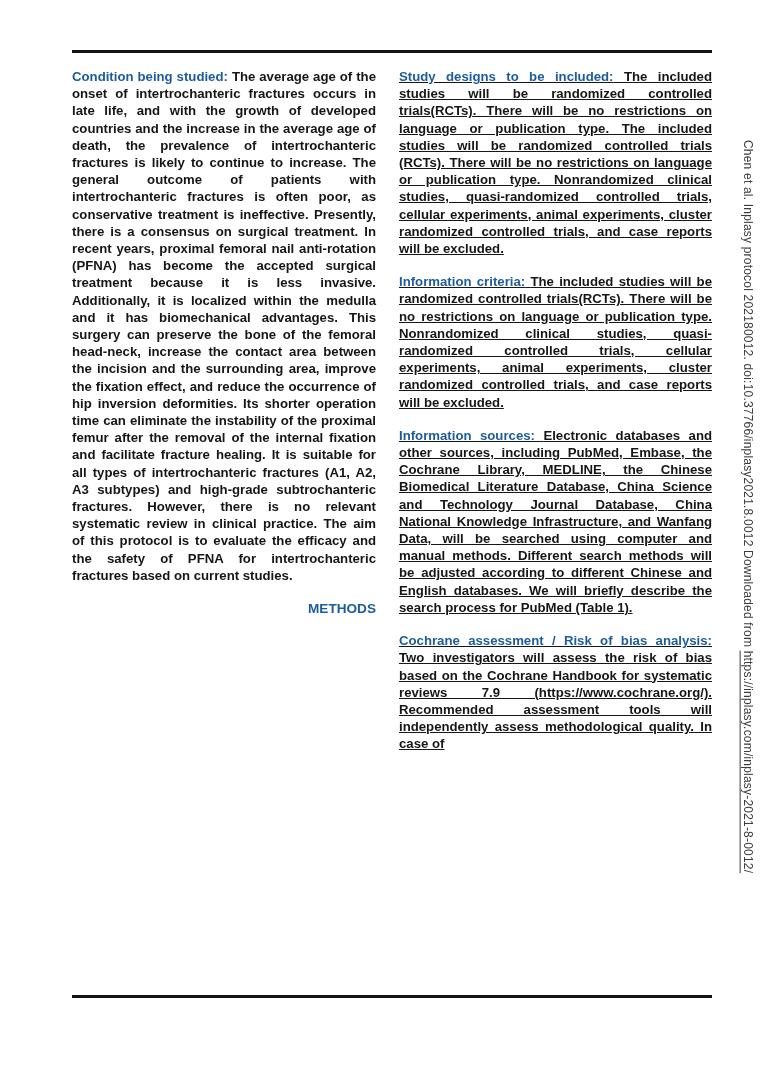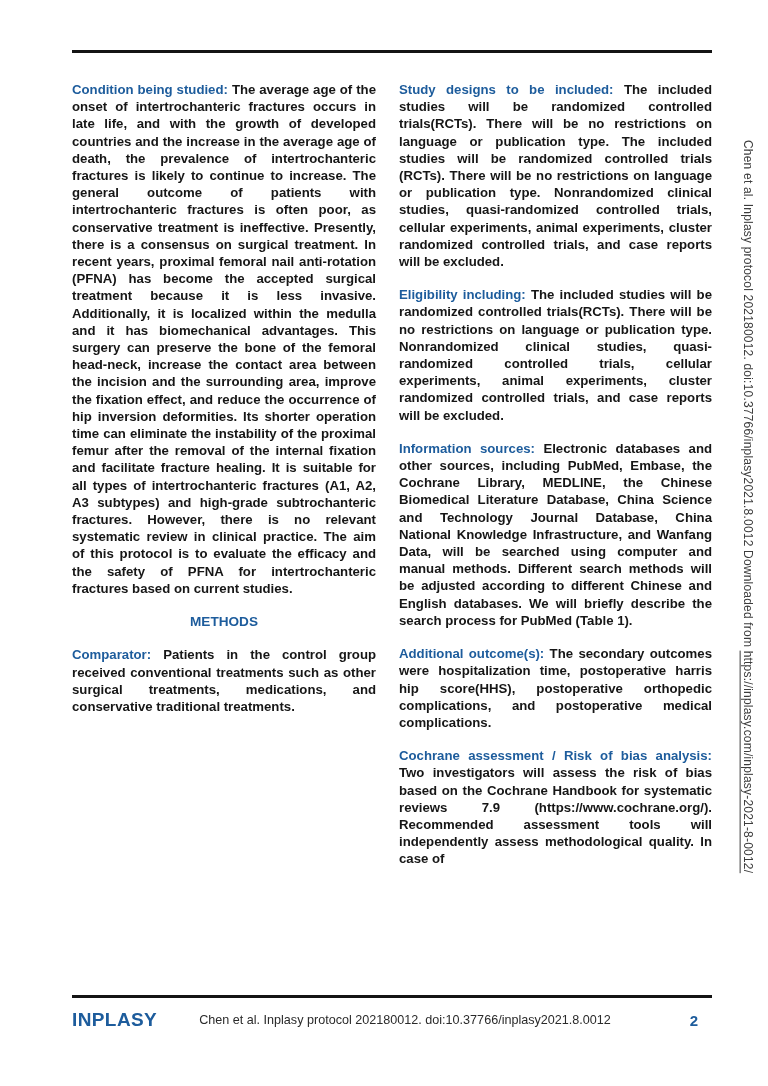--- a/index.html
+++ b/index.html
@@ -13,32 +13,32 @@
     margin:0 auto;
   }
   .top-rule, .bottom-rule {
     position:absolute; left:72px; width:640px; height:3px;
     background:#141414;
   }
   .top-rule { top:50px; }
   .bottom-rule { top:995px; }
 
   .content {
-    position:absolute; left:72px; top:81px; width:640px;
+    position:absolute; left:72px; top:68px; width:640px;
     display:flex; gap:23px;
   }
   .col { font-size:13.2px; line-height:17.2px; color:#161616;
          font-weight:700; text-align:justify; }
   .col.left  { width:304px; }
-  .col.right { width:313px; }
+  .col.right { width:313px;text-decoration:underline; }
   .col p { margin:0 0 16px 0; }
   .sec-heading { color:#1d5c9c; }
   .methods-heading {
     color:#1d5c9c; font-weight:700; font-size:13.6px;
-    margin:2px 0 16px 0 !important; text-align:center;
+    margin:2px 0 16px 0 !important; text-align:right;
   }
 
   .sidebar-vertical {
     position:absolute; left:733px; top:140px; height:870px; width:22px;
     writing-mode:vertical-rl; text-orientation:mixed;
     font-size:12px; letter-spacing:0.2px; color:#3c3c3c;
     font-weight:400; white-space:nowrap;
   }
   .sidebar-vertical .link { text-decoration:underline; color:#3c3c3c; }
 
@@ -68,41 +68,34 @@
 
   <div class="content">
 
     <div class="col left">
       <p><span class="sec-heading">Condition being studied:</span> <span>The average age of the onset of intertrochanteric fractures occurs in late life, and with the growth of developed countries and the increase in the average age of death, the prevalence of intertrochanteric fractures is likely to continue to increase. The general outcome of patients with intertrochanteric fractures is often poor, as conservative treatment is ineffective. Presently, there is a consensus on surgical treatment. In recent years, proximal femoral nail anti-rotation (PFNA) has become the accepted surgical treatment because it is less invasive. Additionally, it is localized within the medulla and it has biomechanical advantages. This surgery can preserve the bone of the femoral head-neck, increase the contact area between the incision and the surrounding area, improve the fixation effect, and reduce the occurrence of hip inversion deformities. Its shorter operation time can eliminate the instability of the proximal femur after the removal of the internal fixation and facilitate fracture healing. It is suitable for all types of intertrochanteric fractures (A1, A2, A3 subtypes) and high-grade subtrochanteric fractures. However, there is no relevant systematic review in clinical practice. The aim of this protocol is to evaluate the efficacy and the safety of PFNA for intertrochanteric fractures based on current studies.</span></p>
 
       <p class="methods-heading">METHODS</p>
 
 
 
-      <p><span class="sec-heading">Comparator:</span> <span>Patients in the control group received conventional treatments such as other surgical treatments, medications, and conservative traditional treatments.</span></p>
     </div>
 
     <div class="col right">
       <p><span class="sec-heading">Study designs to be included:</span> <span>The included studies will be randomized controlled trials(RCTs). There will be no restrictions on language or publication type. The included studies will be randomized controlled trials (RCTs). There will be no restrictions on language or publication type. Nonrandomized clinical studies, quasi-randomized controlled trials, cellular experiments, animal experiments, cluster randomized controlled trials, and case reports will be excluded.</span></p>
 
-      <p><span class="sec-heading">Eligibility including:</span> <span>The included studies will be randomized controlled trials(RCTs). There will be no restrictions on language or publication type. Nonrandomized clinical studies, quasi-randomized controlled trials, cellular experiments, animal experiments, cluster randomized controlled trials, and case reports will be excluded.</span></p>
+      <p><span class="sec-heading">Information criteria:</span> <span>The included studies will be randomized controlled trials(RCTs). There will be no restrictions on language or publication type. Nonrandomized clinical studies, quasi-randomized controlled trials, cellular experiments, animal experiments, cluster randomized controlled trials, and case reports will be excluded.</span></p>
 
       <p><span class="sec-heading">Information sources:</span> <span>Electronic databases and other sources, including PubMed, Embase, the Cochrane Library, MEDLINE, the Chinese Biomedical Literature Database, China Science and Technology Journal Database, China National Knowledge Infrastructure, and Wanfang Data, will be searched using computer and manual methods. Different search methods will be adjusted according to different Chinese and English databases. We will briefly describe the search process for PubMed (Table 1).</span></p>
 
 
-      <p><span class="sec-heading">Additional outcome(s):</span> <span>The secondary outcomes were hospitalization time, postoperative harris hip score(HHS), postoperative orthopedic complications, and postoperative medical complications.</span></p>
 
       <p><span class="sec-heading">Cochrane assessment / Risk of bias analysis:</span> <span>Two investigators will assess the risk of bias based on the Cochrane Handbook for systematic reviews 7.9 (https://www.cochrane.org/). Recommended assessment tools will independently assess methodological quality. In case of</span></p>
     </div>
 
   </div>
 
   <div class="sidebar-vertical"><span>Chen et al. Inplasy protocol 202180012. doi:10.37766/inplasy2021.8.0012 Downloaded from </span><span class="link">https://inplasy.com/inplasy-2021-8-0012/</span></div>
 
   <div class="bottom-rule"></div>
 
-  <div class="footer">
-    <span class="footer-logo">INPLASY</span>
-    <span class="footer-citation">Chen et al. Inplasy protocol 202180012. doi:10.37766/inplasy2021.8.0012</span>
-    <span class="footer-page-number">2</span>
-  </div>
 
 </div>
 
 </body></html>

